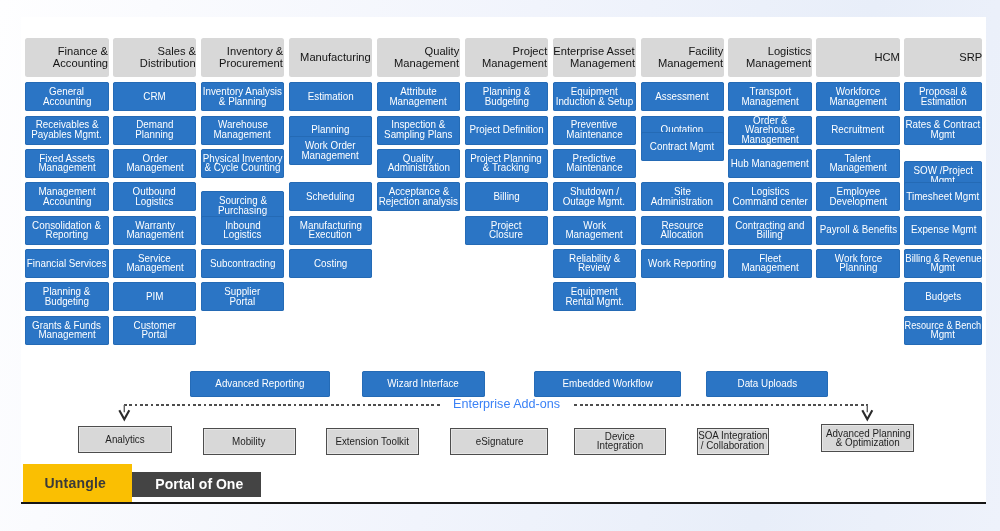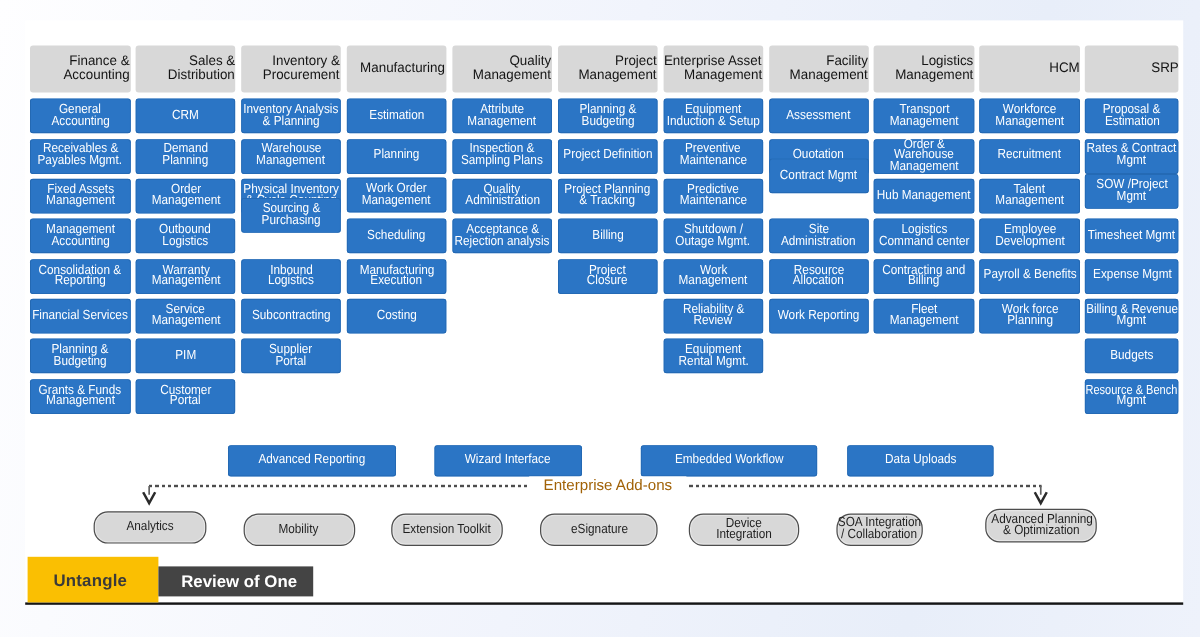--- a/index.html
+++ b/index.html
@@ -12,27 +12,27 @@
 .colhead{position:absolute;top:0;left:0;right:0;height:39.0px;background:#d8d8d8;border-radius:2.5px;
   display:flex;align-items:center;justify-content:center;text-align:center}
 .htxt{width:100%;text-align:center;display:flex;flex-direction:column;align-items:flex-end}
 .hl{display:block;font-size:11.5px;color:#141414;line-height:11.7px;white-space:nowrap;transform:scaleX(0.97)}
 .mod{position:absolute;left:0;right:0;height:29.0px;background:#2b75c5;border-radius:2.5px;box-shadow:inset 0 0 0 0.7px #2367b0;
   display:flex;align-items:center;justify-content:center;text-align:center}
 .mtxt,.atxt,.btxt{width:100%;text-align:center;display:flex;flex-direction:column;align-items:center}
 .ml{display:block;font-size:11.0px;color:#fff;line-height:9.6px;white-space:nowrap;transform:scaleX(0.893)}
 .addon-top{position:absolute;top:371px;height:26px;background:#2b75c5;border-radius:2.5px;box-shadow:inset 0 0 0 0.7px #2367b0;
   display:flex;align-items:center;justify-content:center;text-align:center}
-.addon-bot{position:absolute;background:#d8d8d8;border:1.7px solid #4d4d4d;border-radius:12px;
+.addon-bot{position:absolute;background:#d8d8d8;border:1.7px solid #4d4d4d;border-radius:0;
   box-shadow:inset 0 0 0 1px #e6e6e6;
   display:flex;align-items:center;justify-content:center;text-align:center}
 .btxt .ml{color:#1f1f1f}
 #dash{position:absolute;left:124px;top:404px;width:744px;height:1.7px;
   background:repeating-linear-gradient(to right,#4d4d4d 0,#4d4d4d 2.8px,rgba(0,0,0,0) 2.8px,rgba(0,0,0,0) 5.3px)}
-#addons-label{position:absolute;left:441px;top:397px;font-size:12.6px;color:#a16207;background:#fff;padding:0 12px;z-index:3;line-height:15px}
+#addons-label{position:absolute;left:441px;top:397px;font-size:12.6px;color:#3b82f6;background:#fff;padding:0 12px;z-index:3;line-height:15px}
 .arrow{position:absolute;z-index:4}
 #footer-brand{position:absolute;left:22.5px;top:464px;width:109px;height:37.5px;background:#fabf02;
   display:flex;align-items:center;padding-left:22px;font-size:14px;font-weight:bold;color:#3a3a3a;letter-spacing:0.2px}
 #footer-tag{position:absolute;left:131.5px;top:472px;width:129.5px;height:24.5px;background:#444444;
   display:flex;align-items:center;justify-content:center;font-size:14px;font-weight:bold;color:#fff;padding-left:6px}
 </style>
 </head>
 <body>
 
 <div id="bg"></div>
@@ -166,21 +166,21 @@
         <div class="ml">Warehouse</div>
         <div class="ml">Management</div>
       </div>
     </div>
     <div class="mod" style="top:110.8px">
       <div class="mtxt">
         <div class="ml">Physical Inventory</div>
         <div class="ml">&amp; Cycle Counting</div>
       </div>
     </div>
-    <div class="mod" style="top:127px">
+    <div class="mod" style="top:153px">
       <div class="mtxt">
         <div class="ml">Sourcing &amp;</div>
         <div class="ml">Purchasing</div>
       </div>
     </div>
     <div class="mod" style="top:177.5px">
       <div class="mtxt">
         <div class="ml">Inbound</div>
         <div class="ml">Logistics</div>
       </div>
@@ -206,21 +206,21 @@
     <div class="mod" style="top:44.1px">
       <div class="mtxt">
         <div class="ml">Estimation</div>
       </div>
     </div>
     <div class="mod" style="top:77.4px">
       <div class="mtxt">
         <div class="ml">Planning</div>
       </div>
     </div>
-    <div class="mod" style="top:110px">
+    <div class="mod" style="top:98px">
       <div class="mtxt">
         <div class="ml">Work Order</div>
         <div class="ml">Management</div>
       </div>
     </div>
     <div class="mod" style="top:144.1px">
       <div class="mtxt">
         <div class="ml">Scheduling</div>
       </div>
     </div>
@@ -490,21 +490,21 @@
         <div class="ml">Proposal &amp;</div>
         <div class="ml">Estimation</div>
       </div>
     </div>
     <div class="mod" style="top:77.4px">
       <div class="mtxt">
         <div class="ml">Rates &amp; Contract</div>
         <div class="ml">Mgmt</div>
       </div>
     </div>
-    <div class="mod" style="top:107px">
+    <div class="mod" style="top:123px">
       <div class="mtxt">
         <div class="ml">SOW /Project</div>
         <div class="ml">Mgmt</div>
       </div>
     </div>
     <div class="mod" style="top:144.1px">
       <div class="mtxt">
         <div class="ml">Timesheet Mgmt</div>
       </div>
     </div>
@@ -594,13 +594,13 @@
 <svg class="arrow" style="left:118px;top:404.3px" width="14" height="18" viewBox="0 0 14 18">
     <path d="M6.3 1 L6.3 8.2" stroke="#606060" stroke-width="1.4" fill="none"></path>
     <path d="M1.3 6.2 L6.3 15.3 L11.3 6.2" stroke="#2b2b2b" stroke-width="2.1" fill="none"></path>
   </svg>
 <svg class="arrow" style="left:860.8px;top:404.3px" width="14" height="18" viewBox="0 0 14 18">
     <path d="M6.3 1 L6.3 8.2" stroke="#606060" stroke-width="1.4" fill="none"></path>
     <path d="M1.3 6.2 L6.3 15.3 L11.3 6.2" stroke="#2b2b2b" stroke-width="2.1" fill="none"></path>
   </svg>
 <div id="addons-label">Enterprise Add-ons</div>
 <div id="footer-brand">Untangle</div>
-<div id="footer-tag">Review of One</div>
+<div id="footer-tag">Portal of One</div>
 
 </body></html>

